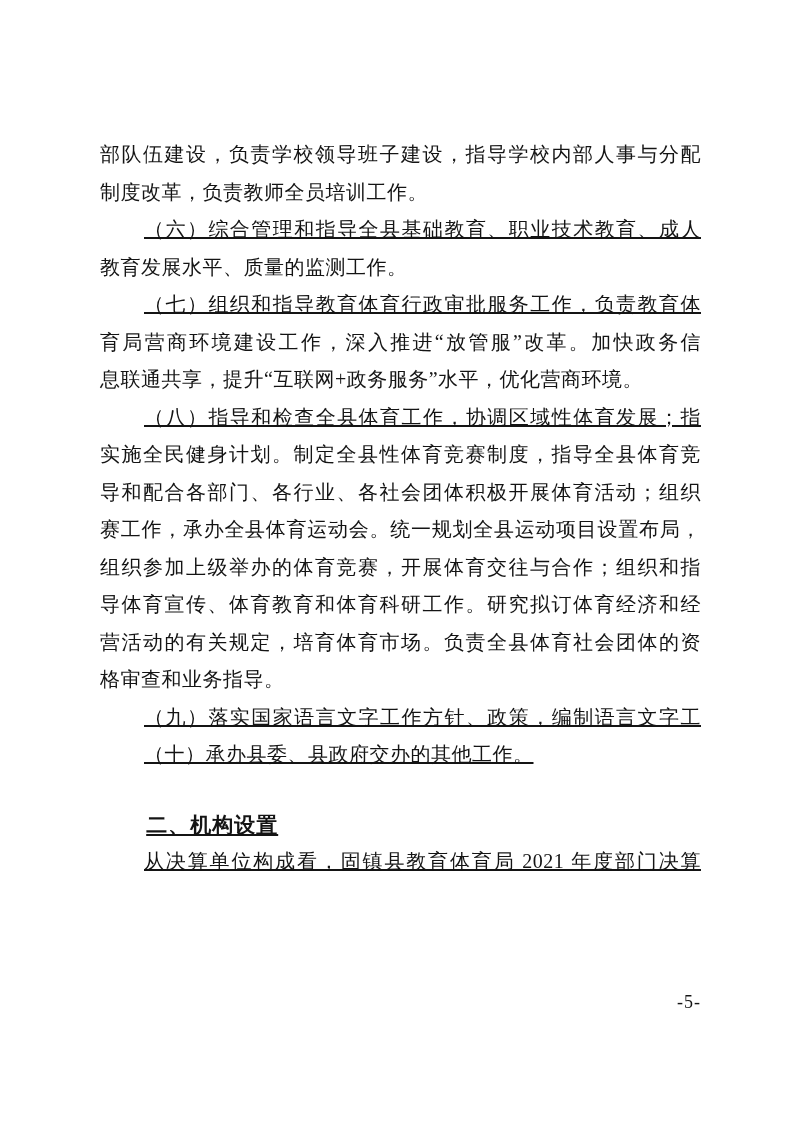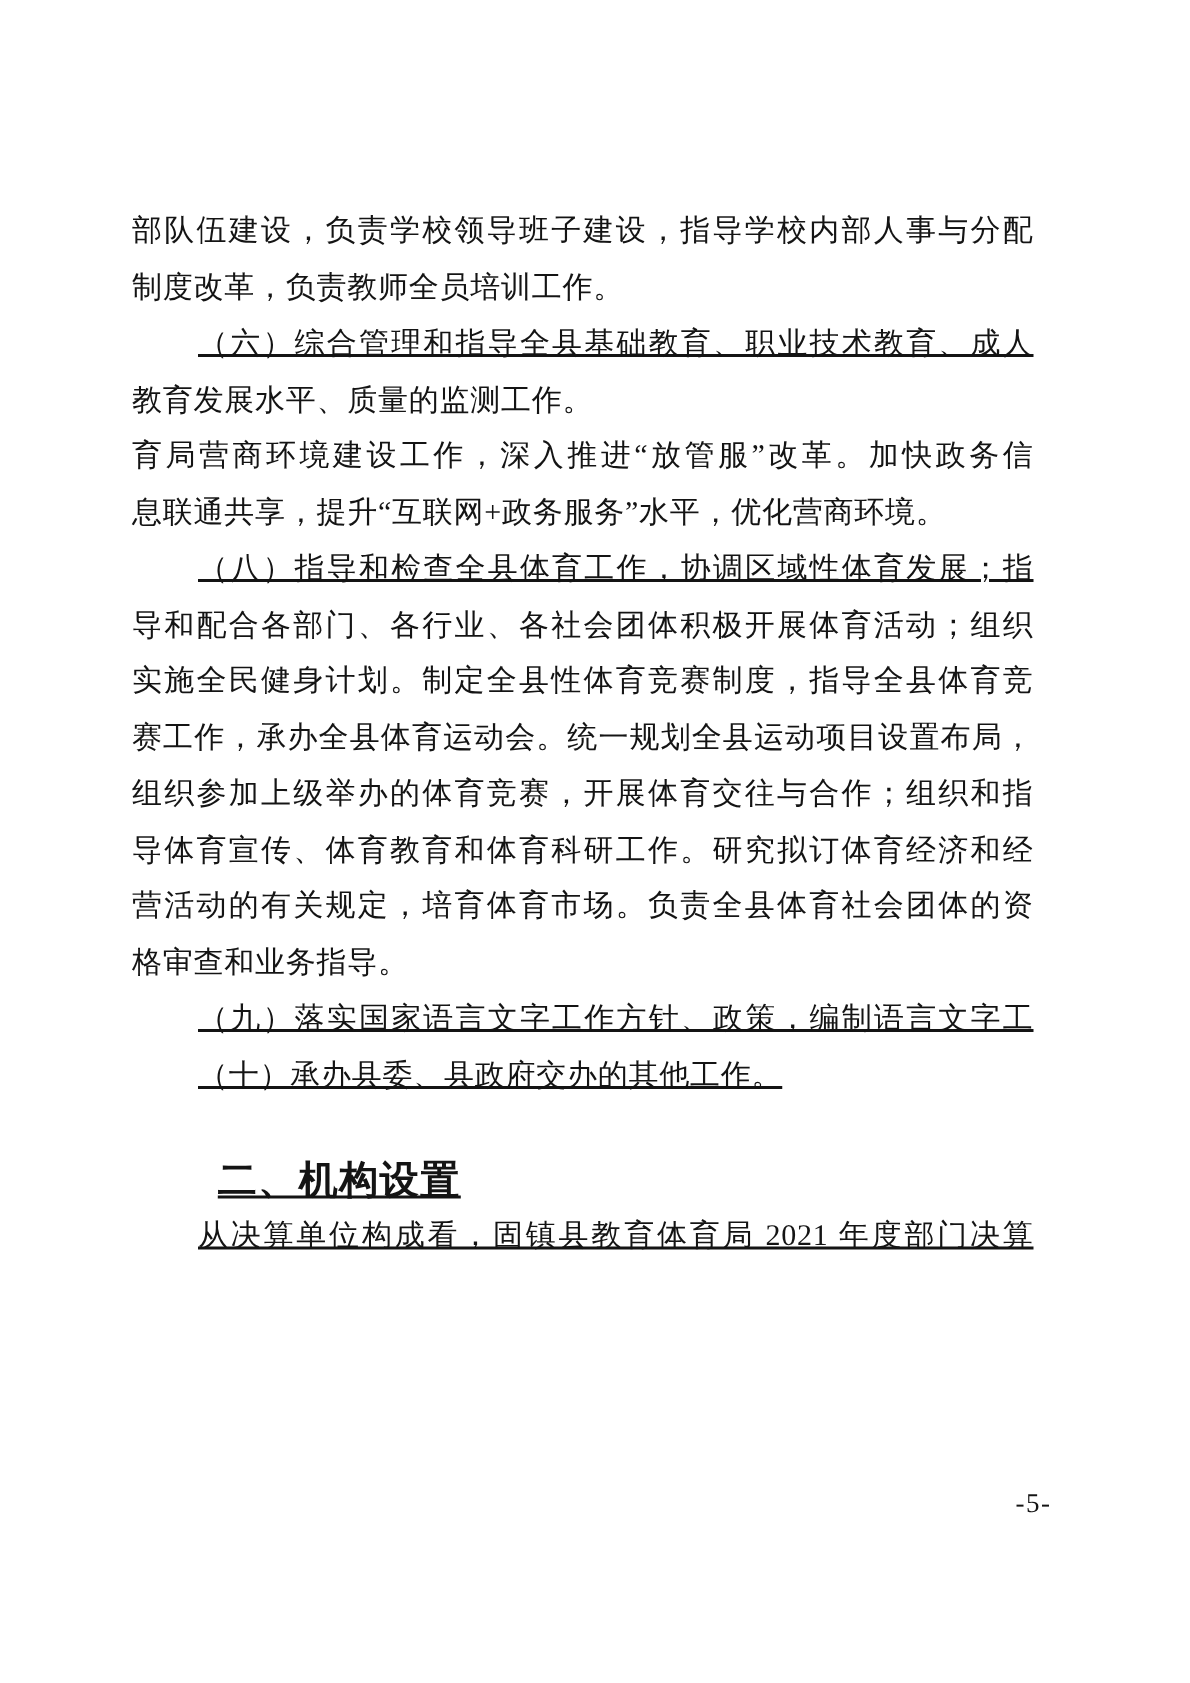--- a/index.html
+++ b/index.html
@@ -11,21 +11,21 @@
     position: relative;
     width: 793px;
     height: 1122px;
     background: #ffffff;
     overflow: hidden;
     font-family: "Liberation Serif", "DejaVu Serif", serif;
     color: #141414;
   }
   .text-block {
     position: absolute;
-    left: 88px;
+    left: 100px;
     top: 136px;
     width: 601px;
   }
   .line {
     font-size: 20px;
     letter-spacing: 0.5px;
     line-height: 37.5px;
     height: 37.5px;
     white-space: nowrap;
     overflow: visible;
@@ -35,21 +35,21 @@
     text-align: justify;
     text-align-last: justify;
   }
   .line.indent {
     text-indent: 2.2em;
     text-decoration: underline;
   }
   .line.heading {
     font-family: "Liberation Sans", "DejaVu Sans", sans-serif;
     font-weight: bold;
-    font-size: 26px;
+    font-size: 21px;
     letter-spacing: 1px;
   }
   .line.spacer {
     height: 32px;
   }
   .page-number {
     position: absolute;
     right: 92px;
     top: 992px;
     font-size: 18px;
@@ -60,25 +60,26 @@
 </style>
 </head>
 <body>
 
 <div class="doc-page">
   <div class="text-block">
       <div class="line fill">部队伍建设，负责学校领导班子建设，指导学校内部人事与分配</div>
       <div class="line">制度改革，负责教师全员培训工作。</div>
       <div class="line fill indent">（六）综合管理和指导全县基础教育、职业技术教育、成人</div>
       <div class="line">教育发展水平、质量的监测工作。</div>
+      <div class="line fill indent">（七）组织和指导教育体育行政审批服务工作，负责教育体</div>
       <div class="line fill">育局营商环境建设工作，深入推进“放管服”改革。加快政务信</div>
       <div class="line">息联通共享，提升“互联网+政务服务”水平，优化营商环境。</div>
       <div class="line fill indent">（八）指导和检查全县体育工作，协调区域性体育发展；指</div>
+      <div class="line fill">实施全民健身计划。制定全县性体育竞赛制度，指导全县体育竞</div>
       <div class="line fill">导和配合各部门、各行业、各社会团体积极开展体育活动；组织</div>
-      <div class="line fill">实施全民健身计划。制定全县性体育竞赛制度，指导全县体育竞</div>
       <div class="line fill">赛工作，承办全县体育运动会。统一规划全县运动项目设置布局，</div>
       <div class="line fill">组织参加上级举办的体育竞赛，开展体育交往与合作；组织和指</div>
       <div class="line fill">导体育宣传、体育教育和体育科研工作。研究拟订体育经济和经</div>
       <div class="line fill">营活动的有关规定，培育体育市场。负责全县体育社会团体的资</div>
       <div class="line">格审查和业务指导。</div>
       <div class="line fill indent">（九）落实国家语言文字工作方针、政策，编制语言文字工</div>
       <div class="line indent">（十）承办县委、县政府交办的其他工作。</div>
       <div class="line spacer"></div>
       <div class="line indent heading">二、机构设置</div>
       <div class="line fill indent">从决算单位构成看，固镇县教育体育局 2021 年度部门决算</div>

